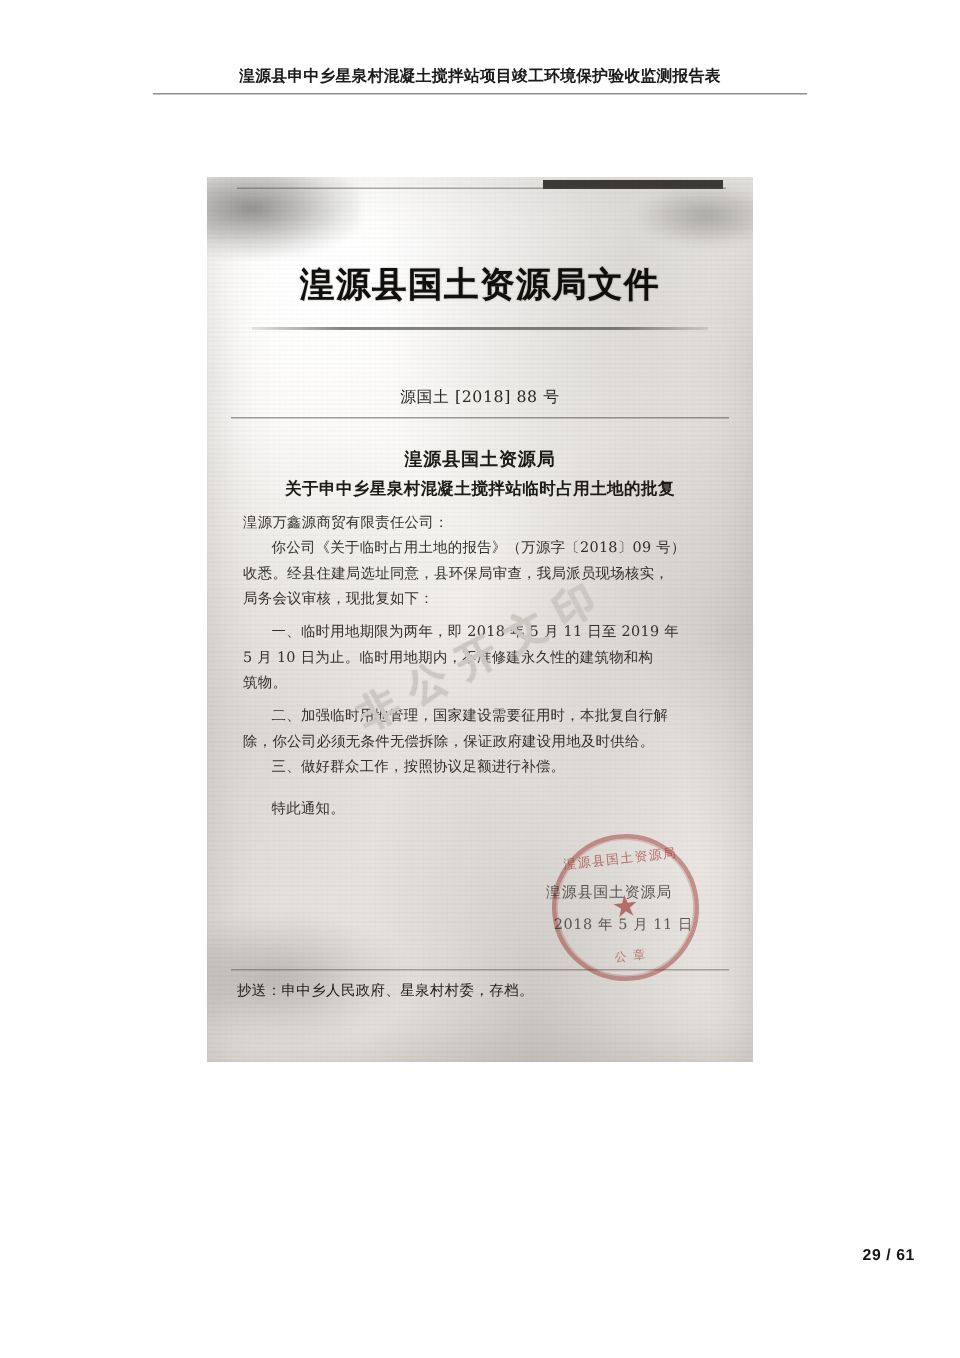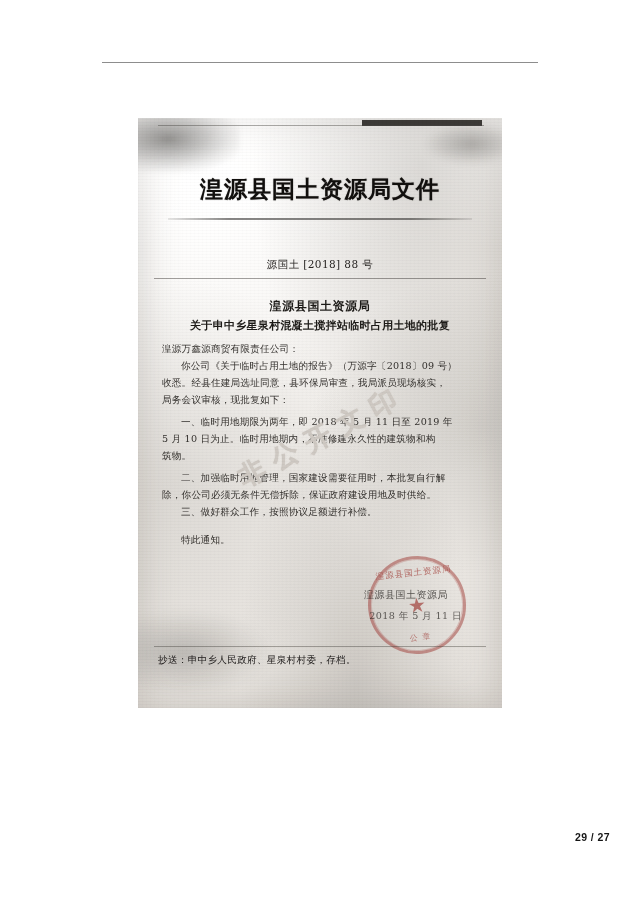--- a/index.html
+++ b/index.html
@@ -305,20 +305,21 @@
     font-weight: 700;
     color: #151515;
     letter-spacing: 0.4px;
   }
 </style>
 </head>
 <body>
 
 <div class="page">
 
+  <div class="doc-header">湟源县申中乡星泉村混凝土搅拌站项目竣工环境保护验收监测报告表</div>
   <div class="header-rule"></div>
 
   <div class="scan-wrap">
     <div class="smudge-tl"></div>
     <div class="smudge-tr"></div>
     <div class="smudge-bl"></div>
     <div class="top-bar"></div>
     <div class="top-line"></div>
 
     <div class="doc-inner">
@@ -353,14 +354,14 @@
       <div class="sign-org">湟源县国土资源局</div>
       <div class="sign-date">2018 年 5 月 11 日</div>
 
       <div class="rule-bottom"></div>
       <div class="cc-line">抄送：申中乡人民政府、星泉村村委，存档。</div>
 
       <div class="watermark">非公开文印</div>
     </div>
   </div>
 
-  <div class="page-number">29 / 27</div>
+  <div class="page-number">29 / 61</div>
 </div>
 
 </body></html>

